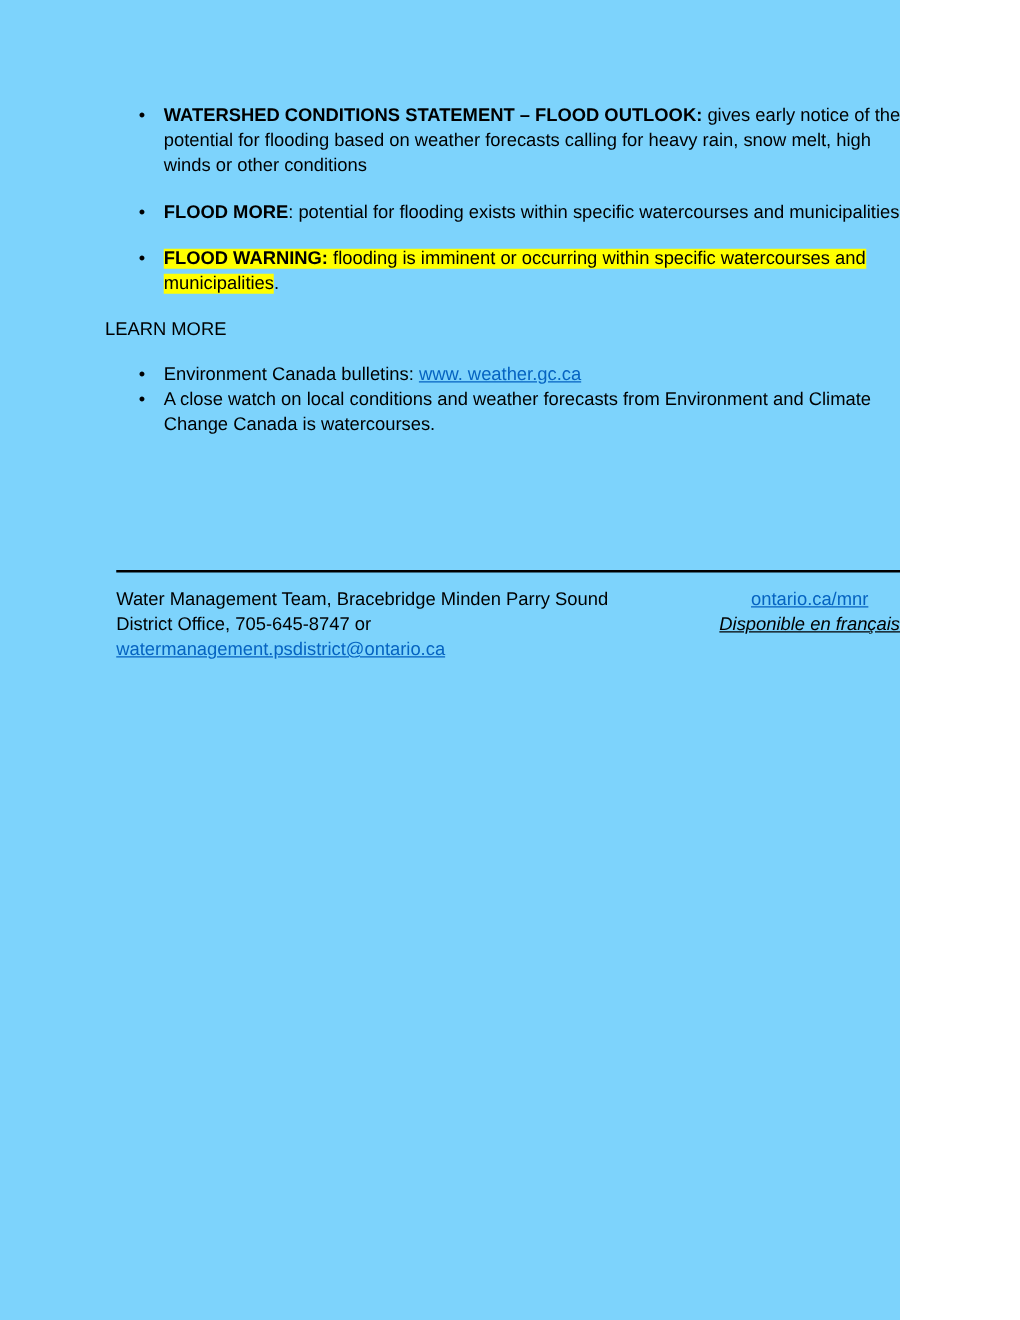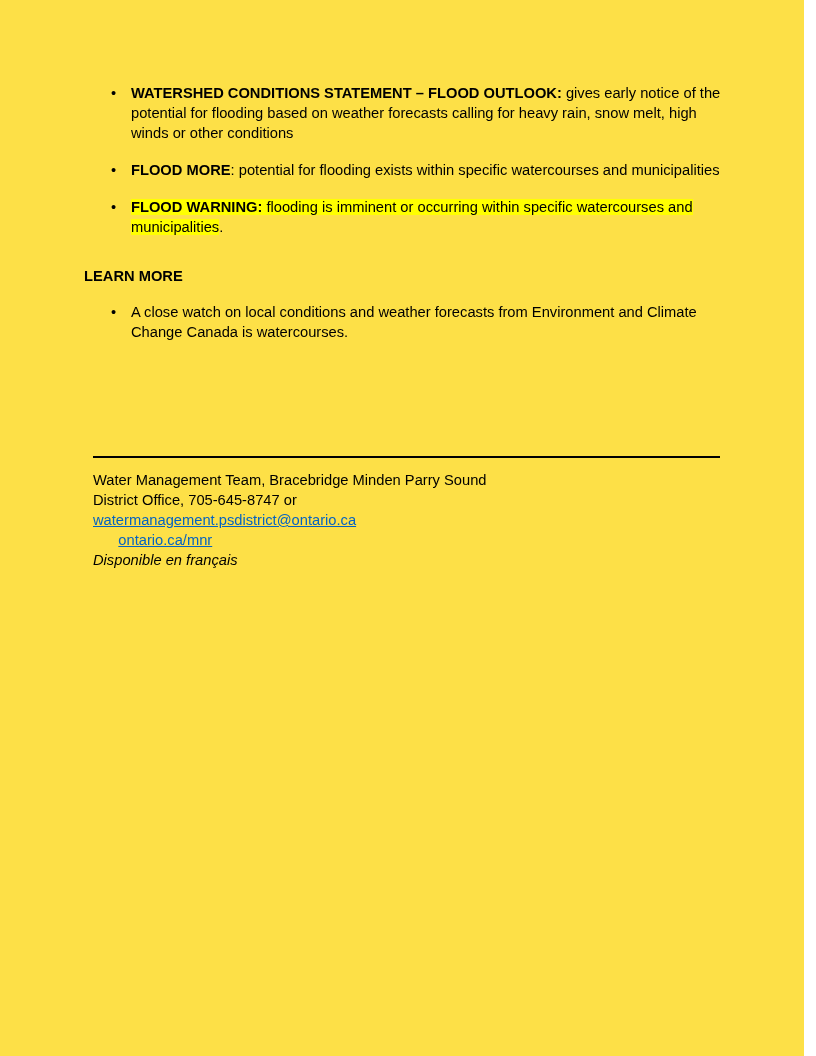--- a/index.html
+++ b/index.html
@@ -1,21 +1,21 @@
 <!DOCTYPE html>
 <html><head>
 <meta charset="utf-8">
 <style>
   * { margin: 0; padding: 0; box-sizing: border-box; }
   html, body { background: #ffffff; }
   .page {
     position: relative;
-    width: 804px;
+    width: 720px;
     height: 1056px;
-    background: #fde047;
+    background: #7dd3fc;
     font-family: "Liberation Sans", "DejaVu Sans", sans-serif;
     font-size: 14.7px;
     line-height: 20px;
     color: #000000;
     overflow: hidden;
   }
   .content {
     position: absolute;
     top: 83px;
     left: 84px;
@@ -35,27 +35,27 @@
     top: 0;
     font-size: 14.7px;
   }
   ul.spaced > li { margin-bottom: 17px; }
   .b { font-weight: bold; }
   mark.hl {
     background: #FFFF00;
     color: #000000;
   }
   h2.learn-more {
-    font-weight: bold;
+    font-weight: normal;
     font-size: 14.7px;
     line-height: 20px;
     margin: 0 0 16px 0;
   }
   .spaced { margin-bottom: 0; }
-  .spaced > li:last-child { margin-bottom: 29px; }
+  .spaced > li:last-child { margin-bottom: 17px; }
   a.link {
     color: #0563C1;
     text-decoration: underline;
     cursor: pointer;
   }
   .footer {
     position: absolute;
     top: 456px;
     left: 93px;
     width: 627px;
@@ -63,41 +63,41 @@
   .footer-rule {
     border-top: 2px solid #000000;
     height: 0;
     width: 100%;
   }
   .footer-cols {
     padding-top: 12px;
     display: flex;
     justify-content: space-between;
     align-items: flex-start;
-    flex-direction: column;
   }
   .footer-left { width: 412px; }
   .footer-right { text-align: center; }
-  .italic { font-style: italic; }
+  .italic { font-style: italic; text-decoration: underline; }
 </style>
 </head>
 <body>
 
 <div class="page">
   <div class="content">
 
     <ul class="bullet-list spaced">
       <li><span class="b">WATERSHED CONDITIONS STATEMENT – FLOOD OUTLOOK:</span><span> gives early notice of the potential for flooding based on weather forecasts calling for heavy rain, snow melt, high winds or other conditions</span></li>
       <li><span class="b">FLOOD MORE</span><span>: potential for flooding exists within specific watercourses and municipalities</span></li>
       <li><mark class="hl"><span class="b">FLOOD WARNING:</span><span> flooding is imminent or occurring within specific watercourses and municipalities</span></mark><span>.</span></li>
     </ul>
 
     <h2 class="learn-more">LEARN MORE</h2>
 
     <ul class="bullet-list">
+      <li><span>Environment Canada bulletins: </span><a class="link">www. weather.gc.ca</a></li>
       <li><span>A close watch on local conditions and weather forecasts from Environment and Climate Change Canada is watercourses.</span></li>
     </ul>
 
   </div>
 
   <div class="footer">
     <div class="footer-rule"></div>
     <div class="footer-cols">
       <div class="footer-left"><span>Water Management Team, Bracebridge Minden Parry Sound District Office, 705-645-8747 or </span><a class="link">watermanagement.psdistrict@ontario.ca</a></div>
       <div class="footer-right">

